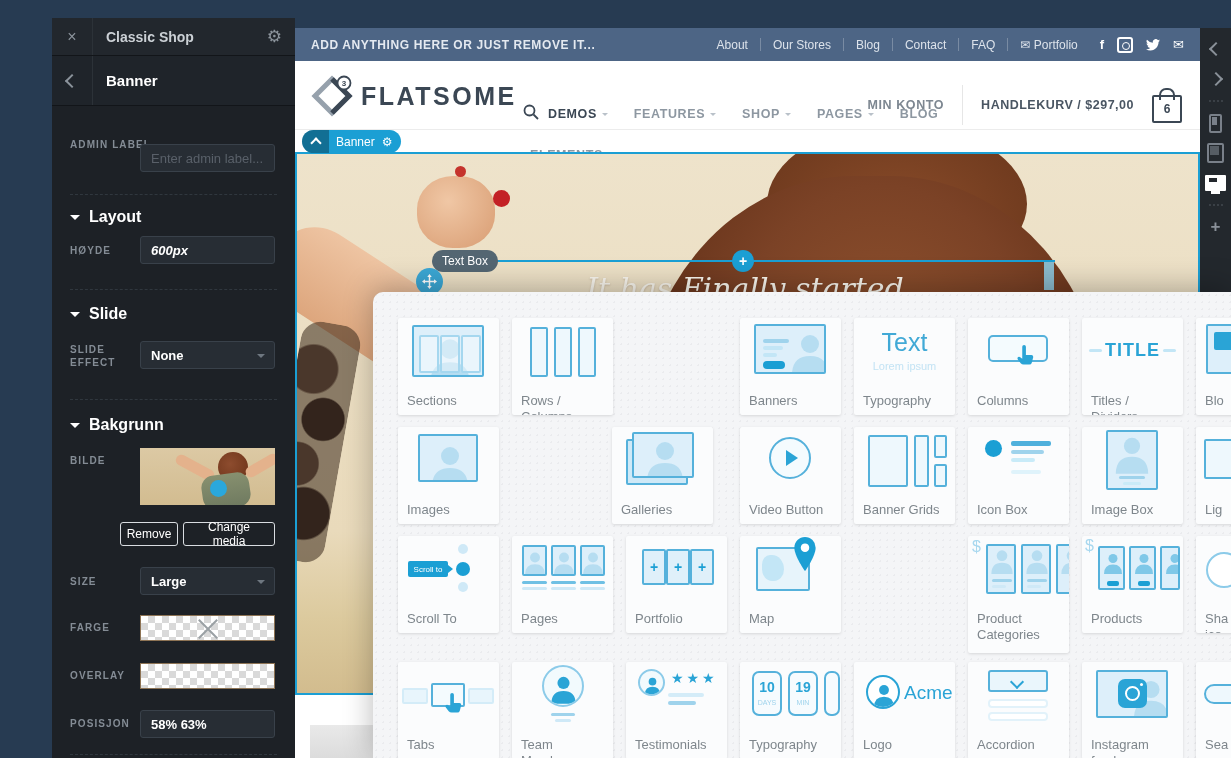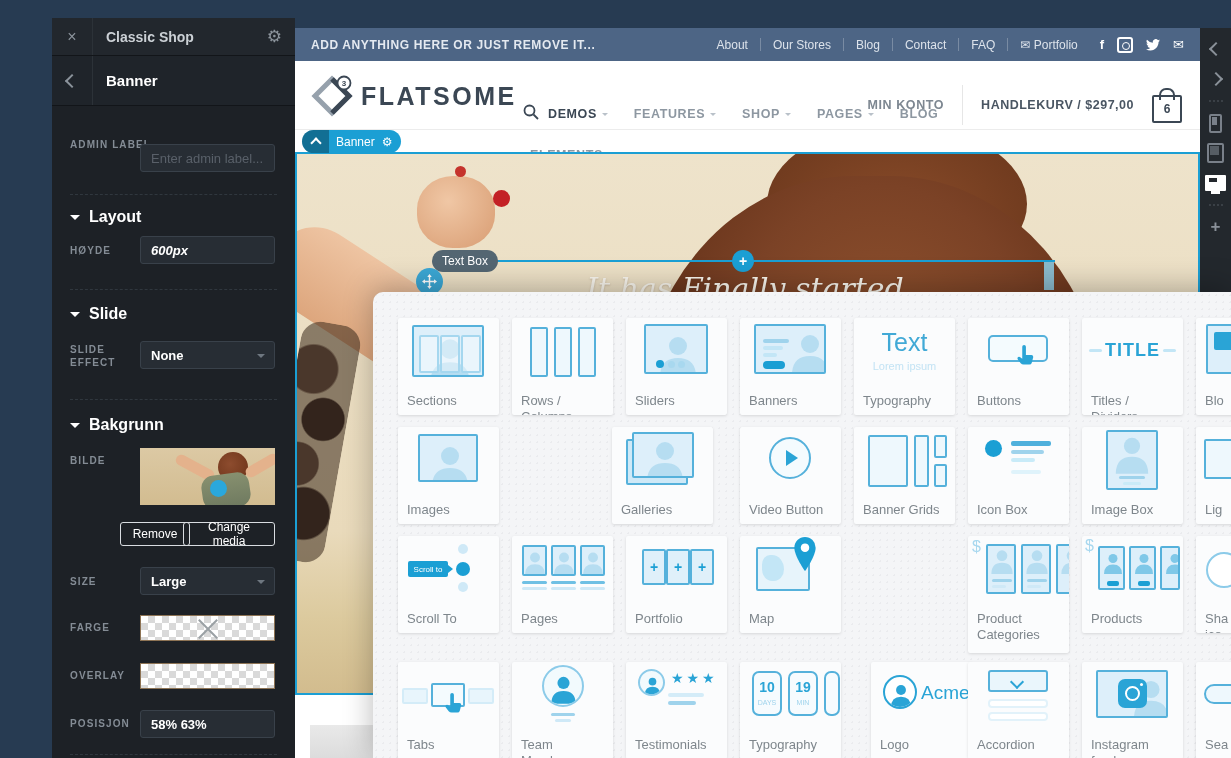--- a/index.html
+++ b/index.html
@@ -187,21 +187,21 @@
         <span>Bakgrunn</span>
       </div>
     <div class="lbl" style="top:436px">Bilde</div>
     <div id="bilde-thumb">
       <div class="th-hair"></div>
       <div class="th-arm1"></div>
       <div class="th-arm2"></div>
       <div class="th-body"></div>
       <div class="th-dot"></div>
     </div>
-    <button class="sb-btn" style="left:68px;top:504px;width:70px">Remove</button>
+    <button class="sb-btn" style="left:68px;top:504px;width:58px">Remove</button>
     <button class="sb-btn" style="left:131px;top:504px;width:92px">Change media</button>
 
     <div class="lbl" style="top:557px">Size</div>
     <div class="sel" style="top:549px">
         <span>Large</span>
       </div>
 
     <div class="lbl" style="top:603px">Farge</div>
     <div class="swatch swatch-x" style="top:597px"></div>
 
@@ -367,33 +367,20 @@
 
     <div class="tile" style="left:139px;top:26px">
       <div class="ticon">
         <div class="irect soft" style="left:18px;top:9px;width:18px;height:50px;border-color:#55b1db"></div>
         <div class="irect soft" style="left:42px;top:9px;width:18px;height:50px;border-color:#55b1db"></div>
         <div class="irect soft" style="left:66px;top:9px;width:18px;height:50px;border-color:#55b1db"></div>
       </div>
       <div class="tlabel">Rows / Columns</div>
     </div>
 
-    <div class="tile" style="left:253px;top:26px">
-      <div class="ticon">
-        <div class="irect" style="left:18px;top:6px;width:64px;height:50px">
-          <svg class="psn" style="left:12px;top:6px" width="40" height="46">
-              <use href="#p"></use>
-            </svg>
-          <div class="idot" style="left:10px;top:34px;width:8px;height:8px;background:#1b9fd4"></div>
-          <div class="idot" style="left:22px;top:35px;width:7px;height:7px;background:#a8d8ef"></div>
-          <div class="idot" style="left:32px;top:35px;width:7px;height:7px;background:#a8d8ef"></div>
-        </div>
-      </div>
-      <div class="tlabel">Sliders</div>
-    </div>
 
     <div class="tile" style="left:367px;top:26px">
       <div class="ticon">
         <div class="irect" style="left:14px;top:6px;width:72px;height:50px">
           <svg class="psn" style="left:34px;top:4px" width="40" height="46">
               <use href="#p"></use>
             </svg>
           <div class="iline" style="left:7px;top:13px;width:26px;height:4px;background:#9fd3ec"></div>
           <div class="iline" style="left:7px;top:20px;width:20px;height:4px;background:#c3e6f6"></div>
           <div class="iline" style="left:7px;top:27px;width:14px;height:4px;background:#c3e6f6"></div>
@@ -411,21 +398,21 @@
       <div class="tlabel">Typography</div>
     </div>
 
     <div class="tile" style="left:595px;top:26px">
       <div class="ticon">
         <div class="irect" style="left:20px;top:17px;width:60px;height:27px;border-radius:5px;background:#f4fbfe"></div>
         <svg class="hand" style="left:46px;top:27px" width="22" height="22" viewBox="0 0 24 24">
             <use href="#handp"></use>
           </svg>
       </div>
-      <div class="tlabel">Buttons</div>
+      <div class="tlabel">Columns</div>
     </div>
 
     <div class="tile" style="left:709px;top:26px">
       <div class="ticon">
         <div class="iline" style="left:7px;top:31px;width:13px;height:3px;background:#c3e6f6"></div>
         <div class="itxt" style="left:0;right:0;top:22px;text-align:center;font-size:18px;font-weight:bold;letter-spacing:1px">TITLE</div>
         <div class="iline" style="left:81px;top:31px;width:13px;height:3px;background:#c3e6f6"></div>
       </div>
       <div class="tlabel">Titles / Dividers</div>
     </div>
@@ -677,21 +664,21 @@
         </div>
         <div class="irect" style="left:48px;top:9px;width:30px;height:45px;border-radius:7px;background:#f6fbfe;text-align:center">
           <div class="itxt" style="left:0;right:0;top:6px;font-size:14px;font-weight:bold">19</div>
           <div class="itxt" style="left:0;right:0;top:26px;font-size:7px;color:#9fd3ec">MIN</div>
         </div>
         <div class="irect" style="left:84px;top:9px;width:16px;height:45px;border-radius:7px;background:#f6fbfe"></div>
       </div>
       <div class="tlabel">Typography</div>
     </div>
 
-    <div class="tile" style="left:498px;top:370px">
+    <div class="tile" style="left:481px;top:370px">
       <div class="ticon">
         <div class="ring" style="left:12px;top:13px;width:34px;height:34px;border-color:#2aa4d6;background:#fff">
           <svg class="psn psn-solid" style="left:5px;top:5px;position:absolute" width="22" height="26">
               <use href="#p"></use>
             </svg>
         </div>
         <div class="itxt" style="left:50px;top:20px;font-size:19px">Acme</div>
       </div>
       <div class="tlabel">Logo</div>
     </div>

